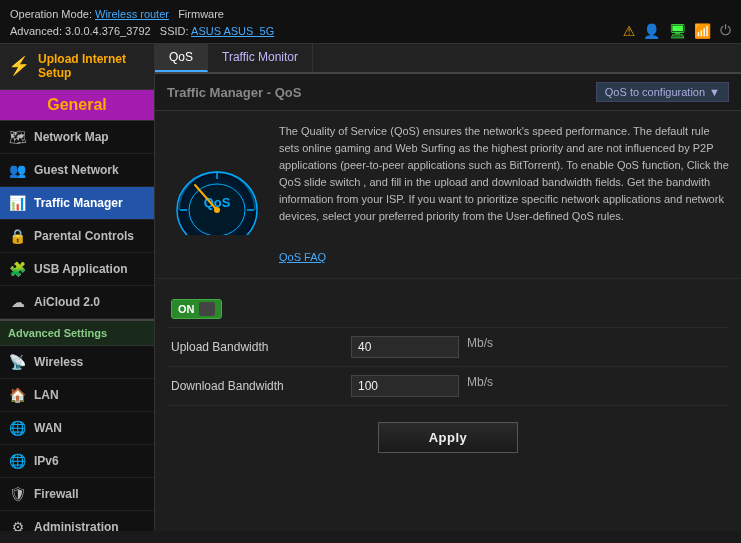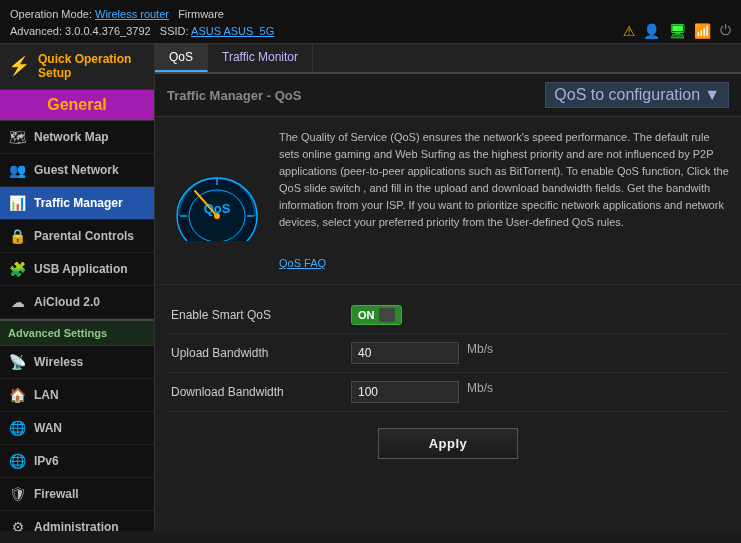--- a/index.html
+++ b/index.html
@@ -131,21 +131,21 @@
       font-size: 13px;
       font-weight: bold;
     }
     .content-title span { color: #888; }
 
     .dropdown-btn {
       background: #2a3a4a;
       color: #aad;
       border: 1px solid #446;
       padding: 3px 8px;
-      font-size: 16px;
+      font-size: 11px;
       cursor: pointer;
       display: flex;
       align-items: center;
       gap: 4px;
     }
 
     
     .qos-info {
       display: flex;
       padding: 12px;
@@ -276,21 +276,21 @@
     <span class="header-icon" style="color:#888;">⏻</span>
   </div>
 </div>
 
 <div class="main-layout">
 
   <div class="sidebar">
 
     <div class="sidebar-quick">
       <span class="icon">⚡</span>
-      <span class="label" style="white-space:pre-line;">Quick Operation
+      <span class="label" style="white-space:pre-line;">Upload Internet
 Setup</span>
     </div>
 
     <div class="sidebar-section-header">General</div>
 
     <div class="sidebar-item">
       <span class="icon">🗺</span>
       <span class="label">Network Map</span>
     </div>
     <div class="sidebar-item">
@@ -393,21 +393,20 @@
       <div class="qos-text">
         <span>The Quality of Service (QoS) ensures the network's speed performance. The default rule sets online gaming and Web Surfing as the highest priority and are not influenced by P2P applications (peer-to-peer applications such as BitTorrent). To enable QoS function, Click the QoS slide switch , and fill in the upload and download bandwidth fields. Get the bandwith information from your ISP.
 If you want to prioritize specific network applications and network devices, select your preferred priority from the User-defined QoS rules.</span>
         <a class="faq-link">QoS FAQ</a>
       </div>
     </div>
 
     <div class="settings-form">
 
       <div class="form-row">
-        <div class="form-label">Enable Smart QoS</div>
         <div class="form-control">
           <div class="toggle-switch">
             <span>ON</span>
             <div class="knob"></div>
           </div>
         </div>
       </div>
 
       <div class="form-row">
         <div class="form-label">Upload Bandwidth</div>

